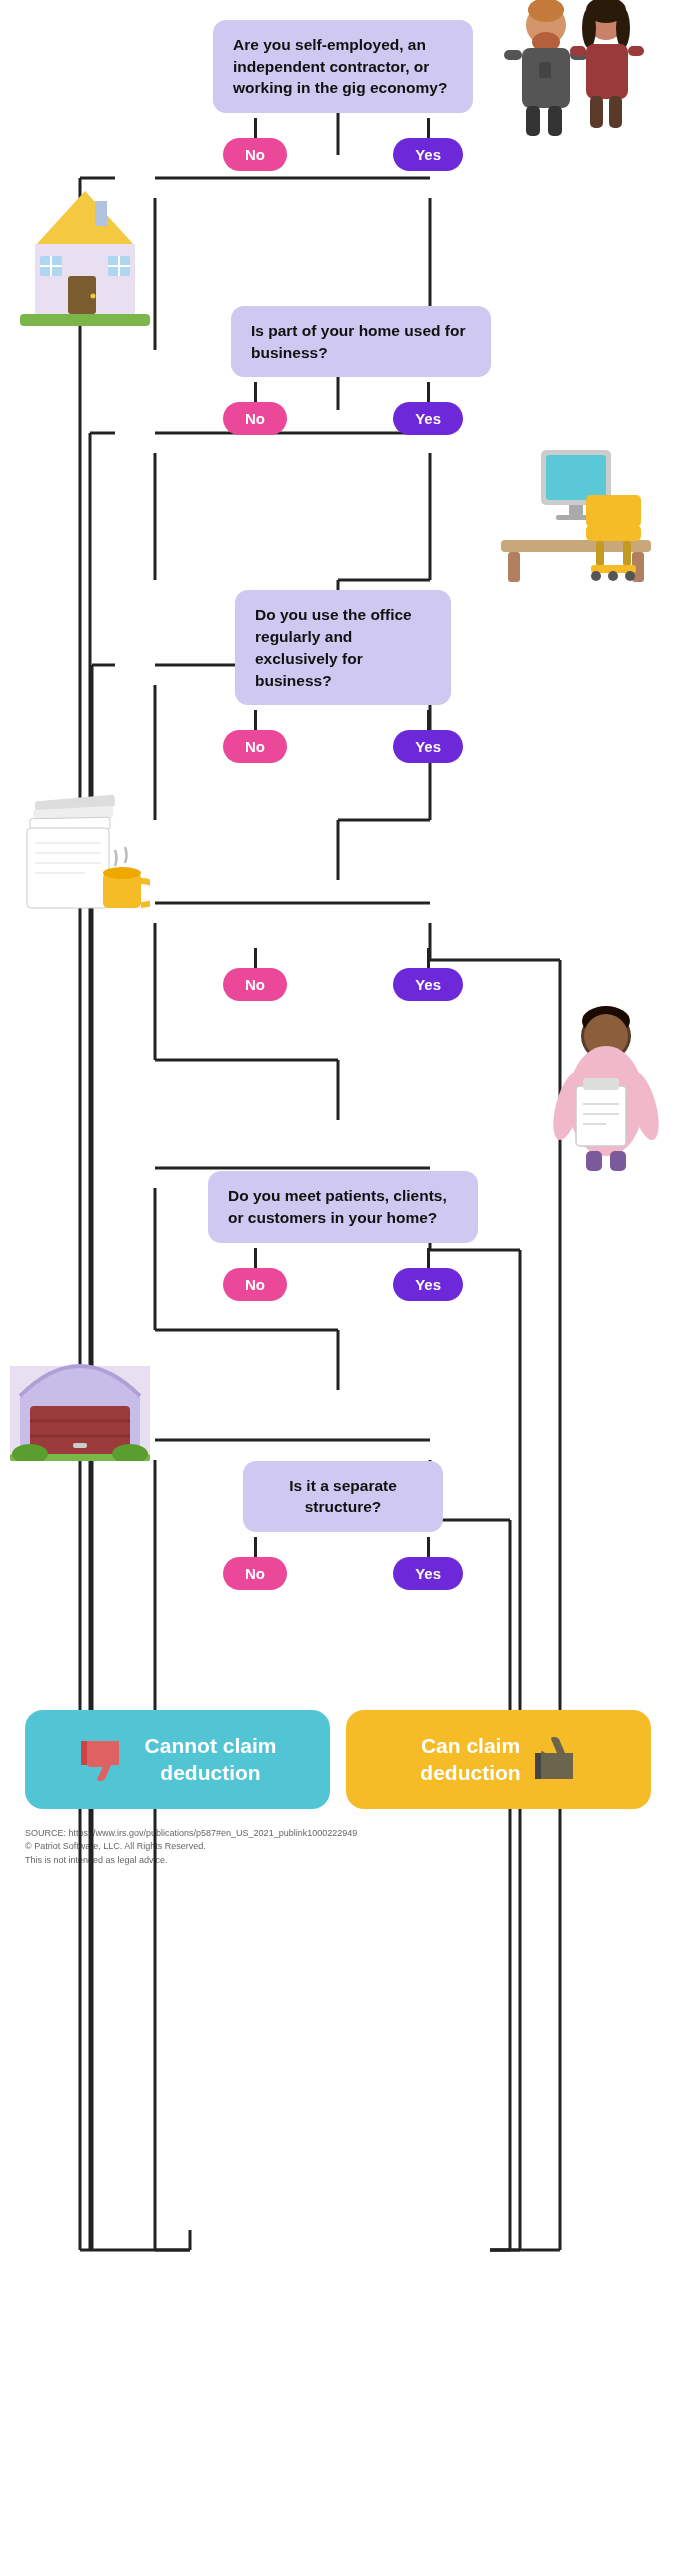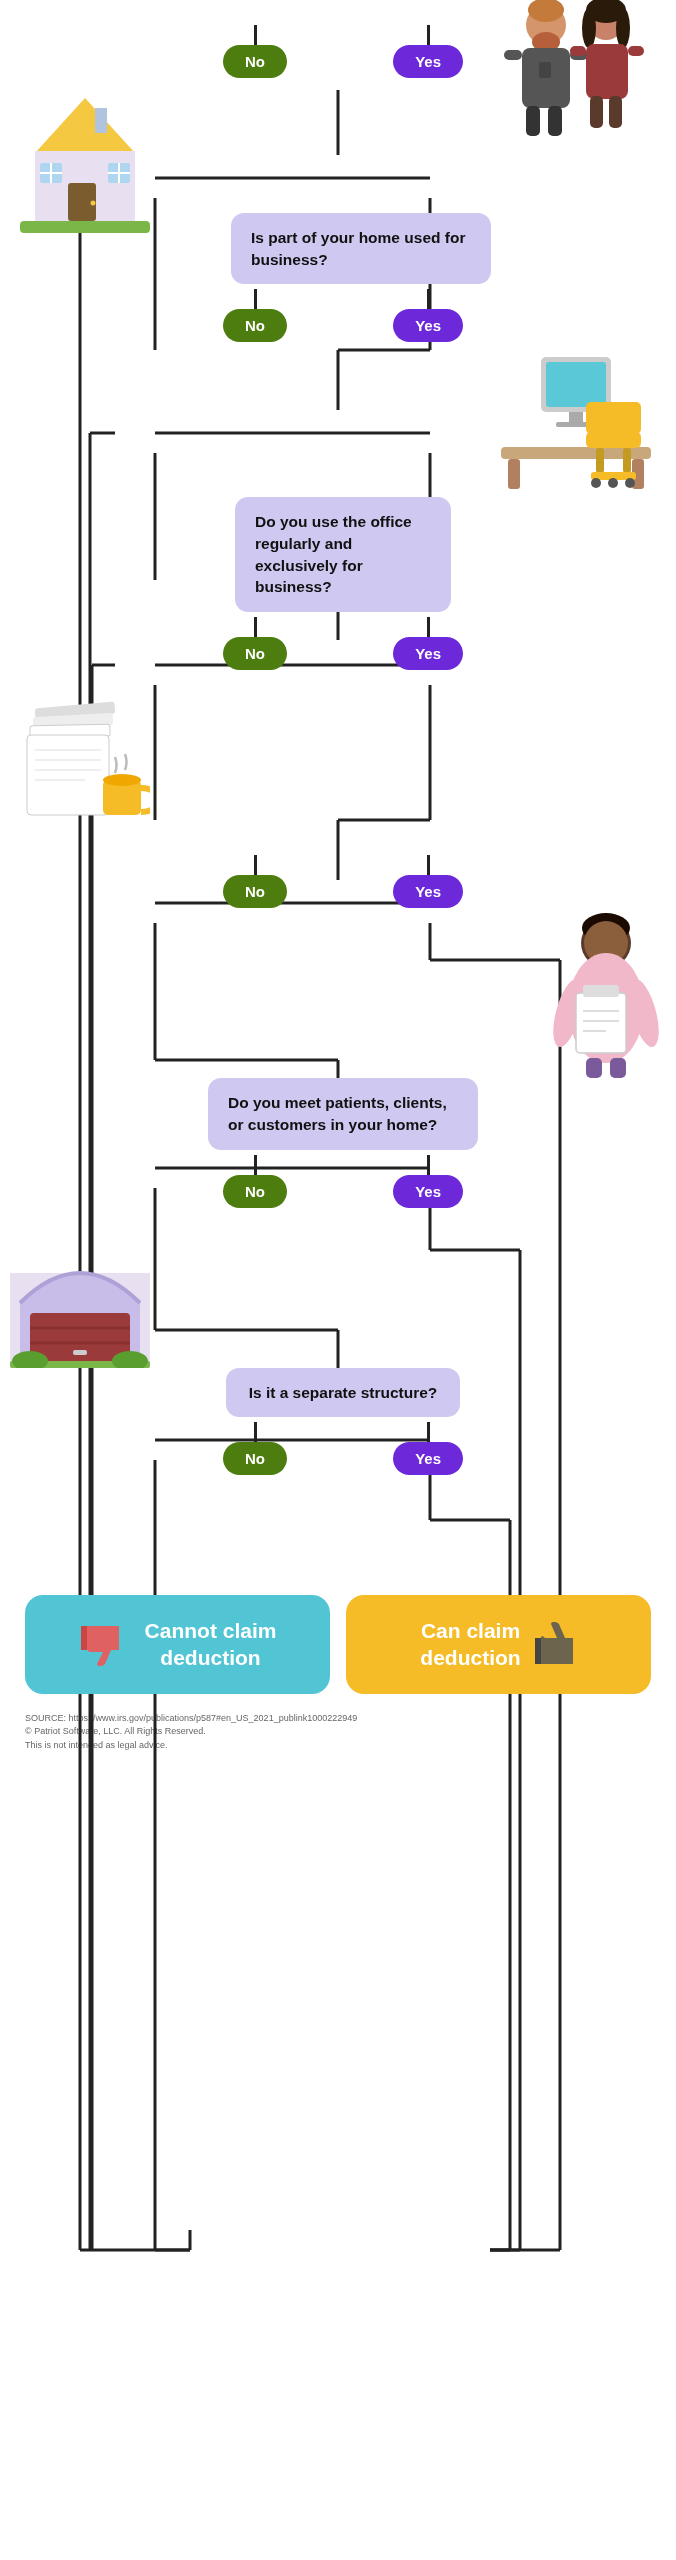--- a/index.html
+++ b/index.html
@@ -48,21 +48,21 @@
       line-height: 1.4;
       text-align: left;
     }
 
     .q-center {
       text-align: center;
     }
 
     
     .b-no {
-      background: #4d7c0f;
+      background: #ec4899;
       color: #fff;
       font-weight: 800;
       font-size: 15px;
       border-radius: 22px;
       padding: 8px 22px;
       display: inline-block;
     }
 
     .b-yes {
       background: #6d28d9;
@@ -245,20 +245,23 @@
             <rect x="100" y="44" width="42" height="55" rx="8" fill="#9b3a3a"></rect>
 
             <rect x="84" y="46" width="16" height="10" rx="5" fill="#9b3a3a"></rect>
             <rect x="142" y="46" width="16" height="10" rx="5" fill="#9b3a3a"></rect>
 
             <rect x="104" y="96" width="13" height="32" rx="5" fill="#5a3a2a"></rect>
             <rect x="123" y="96" width="13" height="32" rx="5" fill="#5a3a2a"></rect>
           </svg>
         </div>
 
+        <div style="width:260px; margin-left:10px;">
+          <div class="q">Are you self-employed, an independent contractor, or working in the gig economy?</div>
+        </div>
       </div>
 
       <div style="display:flex; justify-content:center; margin-top:5px; position:relative; z-index:2;">
         <div style="width:260px; margin-left:10px; display:flex; justify-content:space-between; padding:0 10px;">
           <div style="display:flex; flex-direction:column; align-items:center;">
             <div class="lv" style="height:20px;"></div>
             <div class="b-no">No</div>
           </div>
           <div style="display:flex; flex-direction:column; align-items:center;">
             <div class="lv" style="height:20px;"></div>
@@ -464,21 +467,21 @@
 
             <ellipse cx="20" cy="138" rx="18" ry="10" fill="#5a9e30"></ellipse>
             <ellipse cx="120" cy="138" rx="18" ry="10" fill="#5a9e30"></ellipse>
 
             <path d="M10,80 Q70,20 130,80" fill="none" stroke="#b0a0d8" stroke-width="4"></path>
           </svg>
         </div>
       </div>
 
       <div style="display:flex; justify-content:center; position:relative; z-index:2; margin-top:-20px;">
-        <div style="width:234px; margin-left:10px;">
+        <div style="width:200px; margin-left:10px;">
           <div class="q q-center">Is it a separate structure?</div>
         </div>
       </div>
 
       <div style="display:flex; justify-content:center; margin-top:5px; position:relative; z-index:2;">
         <div style="width:260px; margin-left:10px; display:flex; justify-content:space-between; padding:0 10px;">
           <div style="display:flex; flex-direction:column; align-items:center;">
             <div class="lv" style="height:20px;"></div>
             <div class="b-no">No</div>
           </div>

